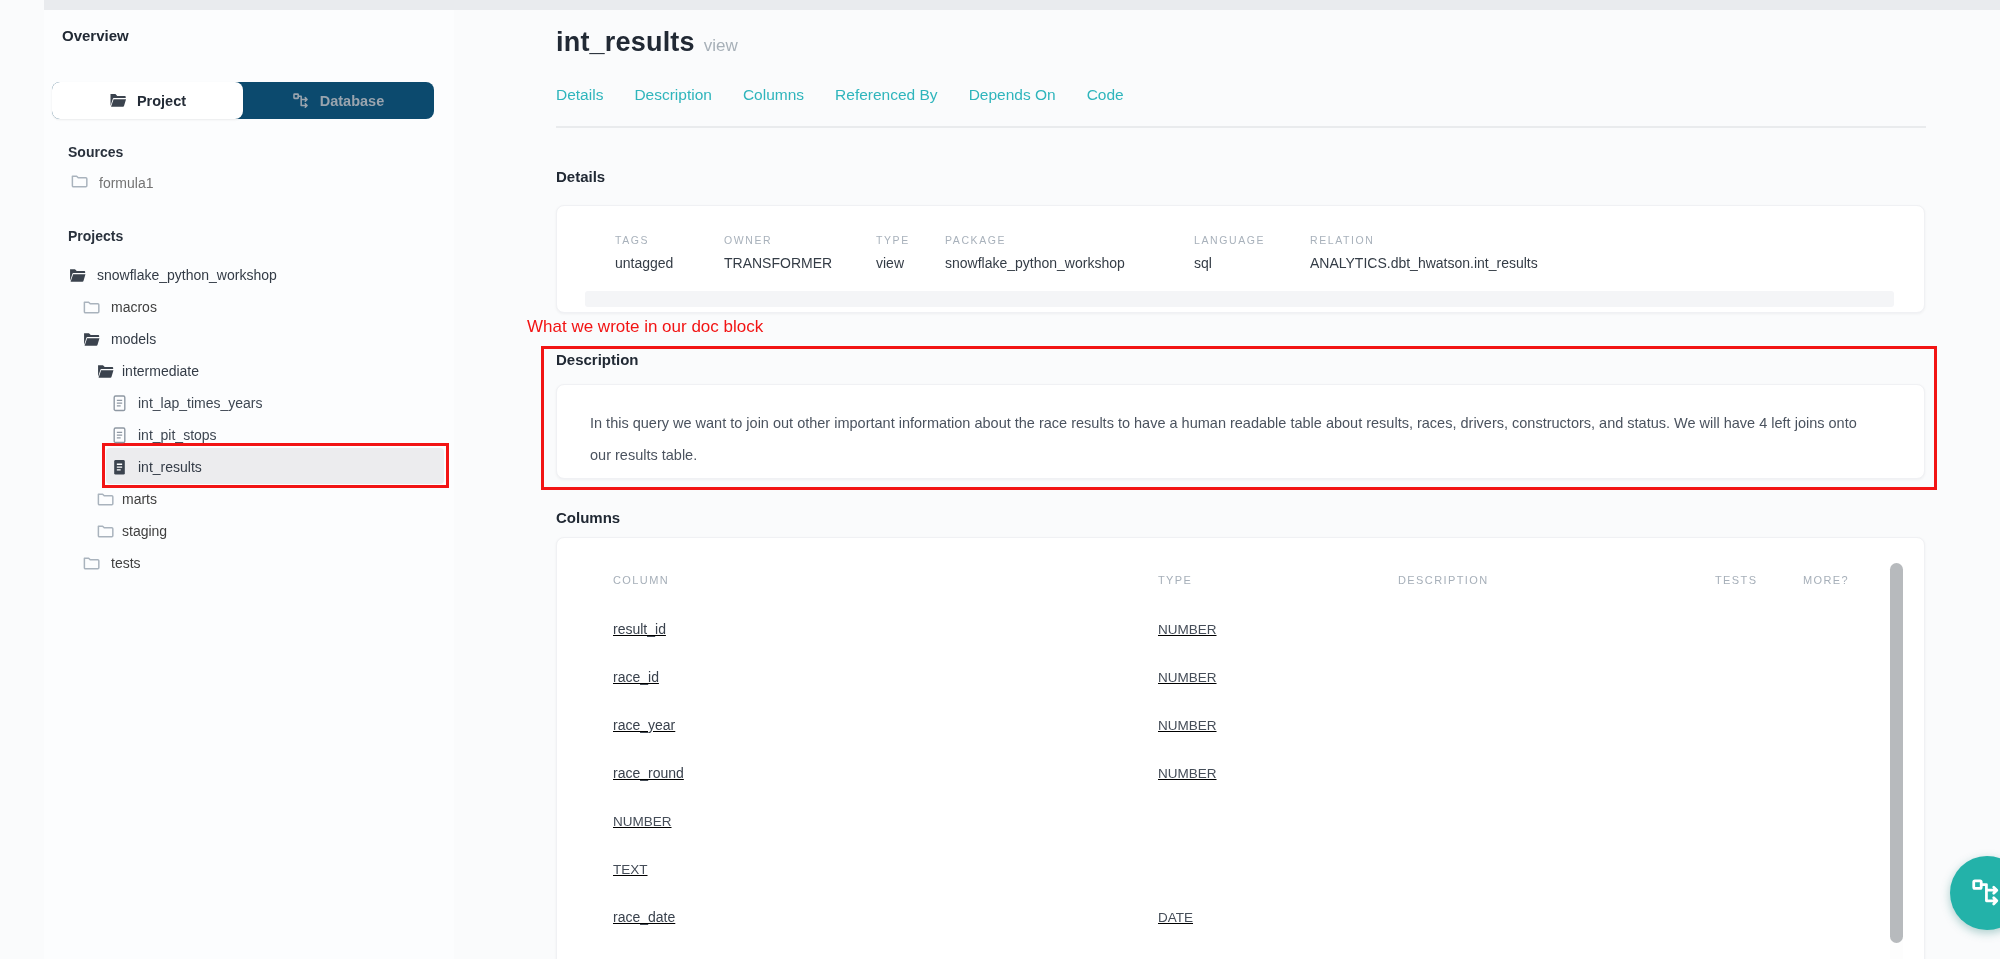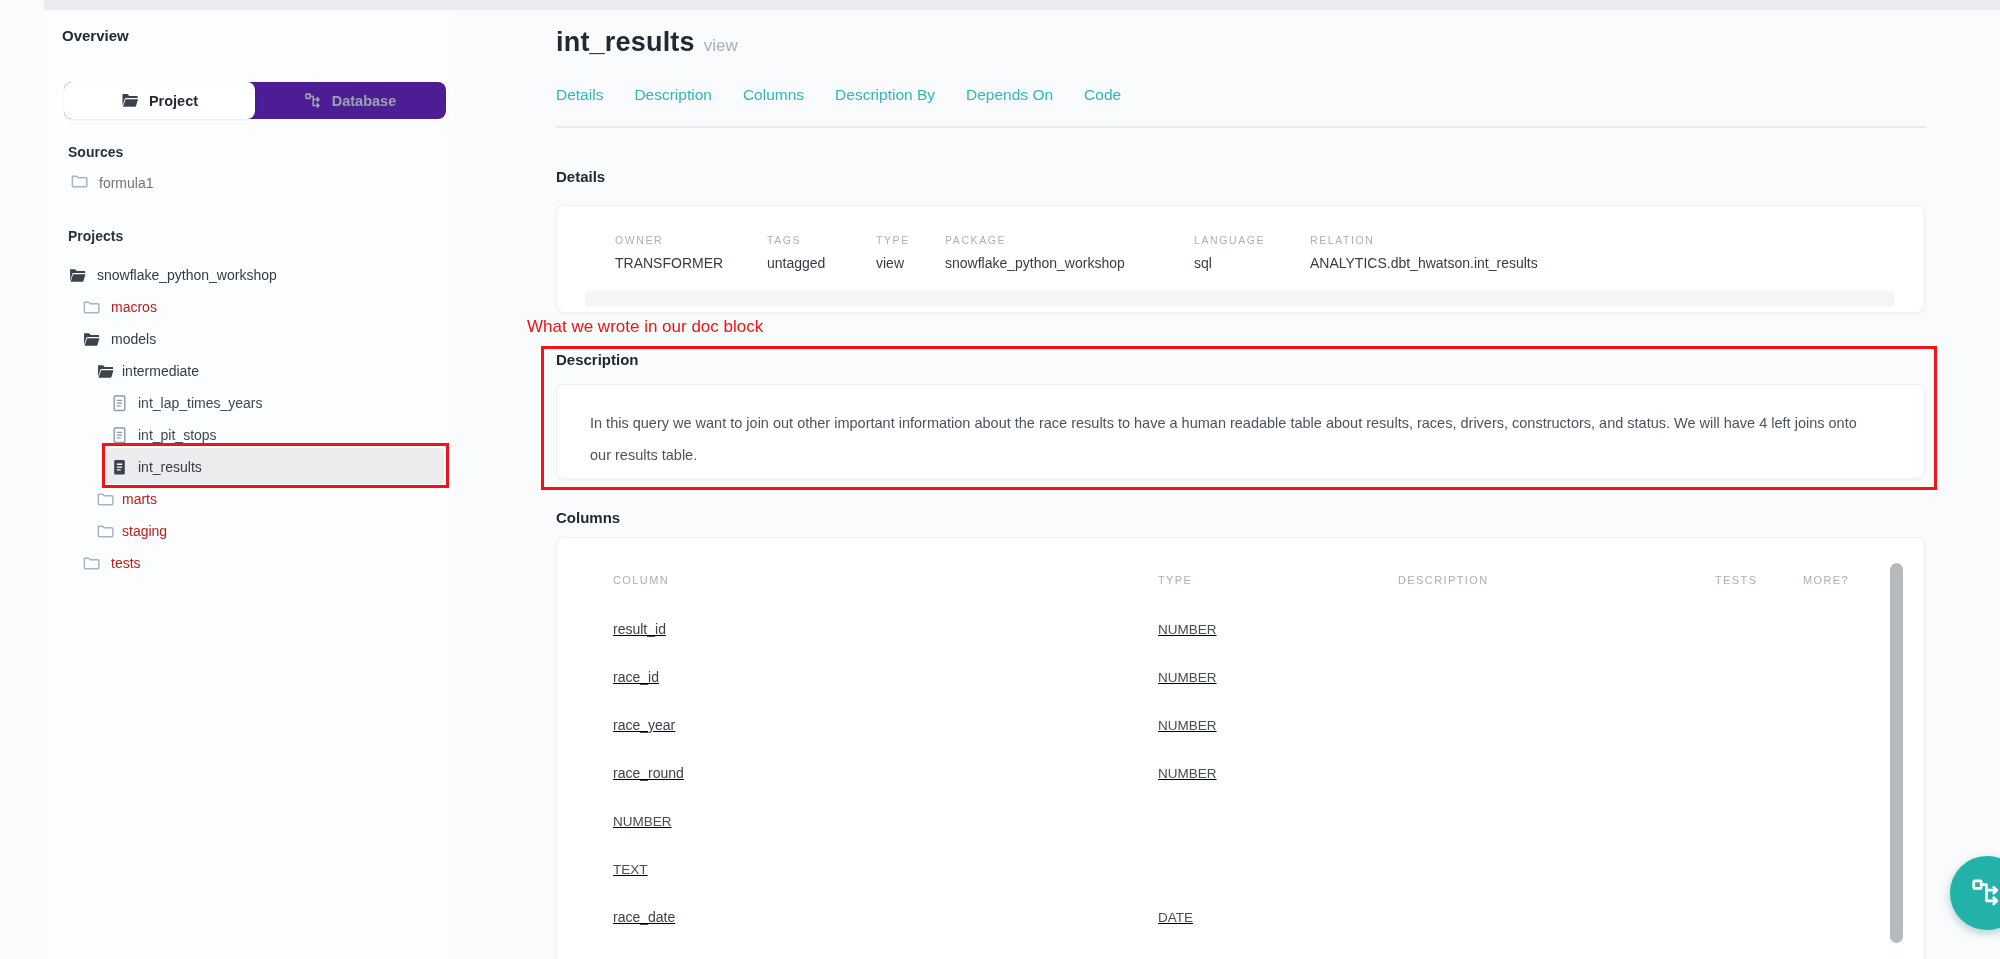--- a/index.html
+++ b/index.html
@@ -6,32 +6,32 @@
   html,body { width:2000px; height:959px; overflow:hidden; }
   body { font-family:"Liberation Sans", sans-serif; background:#fafbfc; }
   #app { position:relative; width:2000px; height:959px; overflow:hidden; background:#fafbfc;margin-left:44px; }
 
   
   .top-strip { position:absolute; left:0; top:0; width:2000px; height:10px; background:#e9ebee; }
 
   
   .sidebar { position:absolute; left:0; top:10px; width:410px; height:949px; background:#fcfdfe; }
   .sb-title { position:absolute; left:18px; top:17px; font-size:15px; font-weight:700; color:#212934; }
-  .toggle { position:absolute; left:20px; top:72px; width:382px; height:37px; background:#4c1d95; border-radius:8px; display:flex; }
+  .toggle { position:absolute; left:8px; top:72px; width:382px; height:37px; background:#0c4a6e; border-radius:8px; display:flex; }
   .toggle-btn { flex:1; display:flex; align-items:center; justify-content:center; gap:10px; font-size:14.5px; font-weight:700; cursor:pointer; }
   .toggle-btn.active { background:#ffffff; border-radius:8px; color:#242c37; box-shadow:0 1px 2px rgba(20,25,30,.08); }
   .toggle-btn.inactive { color:#9aa4ae; }
   .toggle-btn .icn { display:flex; align-items:center; }
   .sb-section { position:absolute; left:24px; font-size:14px; font-weight:700; color:#2a323d; }
   .src-row { position:absolute; left:0; top:159px; width:410px; height:28px; display:flex; align-items:center; padding-left:27px; gap:11px; font-size:14px; color:#737373; cursor:pointer; }
   .tree { position:absolute; left:0; top:249px; width:410px; }
   .tree-row { position:relative; height:32px; display:flex; align-items:center; gap:11px; font-size:14px; cursor:pointer; }
   .tree-row .icn { display:flex; align-items:center; }
   .d0 { padding-left:25px; } .d1 { padding-left:39px; } .d2 { padding-left:53px;gap:8px; } .d3 { padding-left:68px; }
-  .t-dark { color:#333b46; } .t-mid { color:#3e4752; } .t-muted { color:#b91c1c; }
+  .t-dark { color:#333b46; } .t-mid { color:#3e4752; } .t-muted { color:#404040; }
   .i-dark { color:#3b434e; } .i-muted { color:#a9b3bd; } .i-doc { color:#8e98a3; }
   .sel-bg { position:absolute; left:62px; top:438px; width:338px; height:36px; background:#ececee; border-radius:4px; }
   .sel-redbox { position:absolute; left:58px; top:433px; width:347px; height:45px; border:3px solid #f21414; }
 
   
   .main-title { position:absolute; left:512px; top:27px; }
   .main-title .name { font-size:27px; font-weight:700; color:#212934; letter-spacing:.2px; }
   .main-title .badge { font-size:17px; color:#a7b0b8; margin-left:9px; }
   .tabs { position:absolute; left:512px; top:86px; display:flex; gap:31px; }
   .tab { font-size:15.5px; color:#2fb5bc; text-decoration:none; cursor:pointer; }
@@ -209,35 +209,35 @@
   </div>
 
   <div class="main-title">
     <span class="name">int_results</span><span class="badge">view</span>
   </div>
 
   <div class="tabs">
     <a class="tab">Details</a>
     <a class="tab">Description</a>
     <a class="tab">Columns</a>
-    <a class="tab">Description By</a>
+    <a class="tab">Referenced By</a>
     <a class="tab">Depends On</a>
     <a class="tab">Code</a>
   </div>
   <div class="tabs-underline"></div>
 
   <div class="section-h" style="top:168px;">Details</div>
   <div class="card details-card">
+    <div class="dfield df-tags">
+      <div class="dlabel">TAGS</div>
+      <div class="dvalue">untagged</div>
+    </div>
     <div class="dfield df-owner">
       <div class="dlabel">OWNER</div>
       <div class="dvalue">TRANSFORMER</div>
-    </div>
-    <div class="dfield df-tags">
-      <div class="dlabel">TAGS</div>
-      <div class="dvalue">untagged</div>
     </div>
     <div class="dfield df-type">
       <div class="dlabel">TYPE</div>
       <div class="dvalue">view</div>
     </div>
     <div class="dfield df-package">
       <div class="dlabel">PACKAGE</div>
       <div class="dvalue">snowflake_python_workshop</div>
     </div>
     <div class="dfield df-language">

